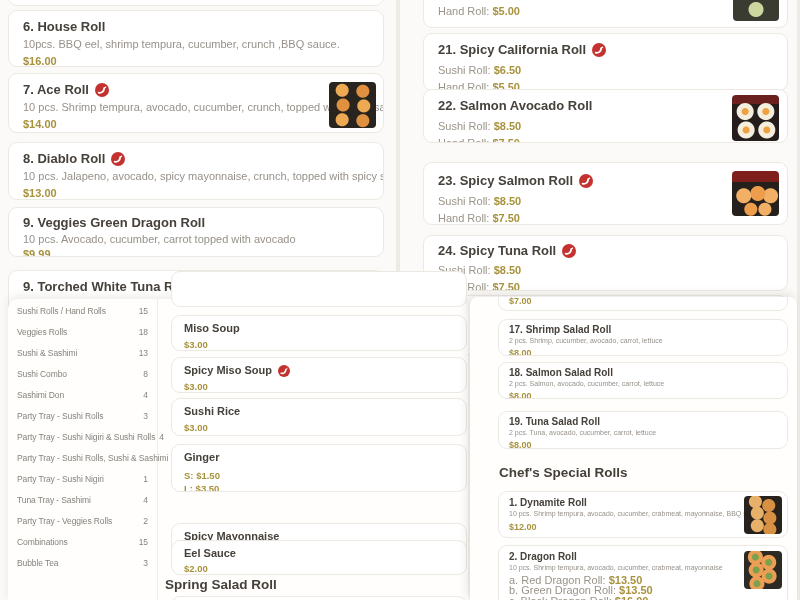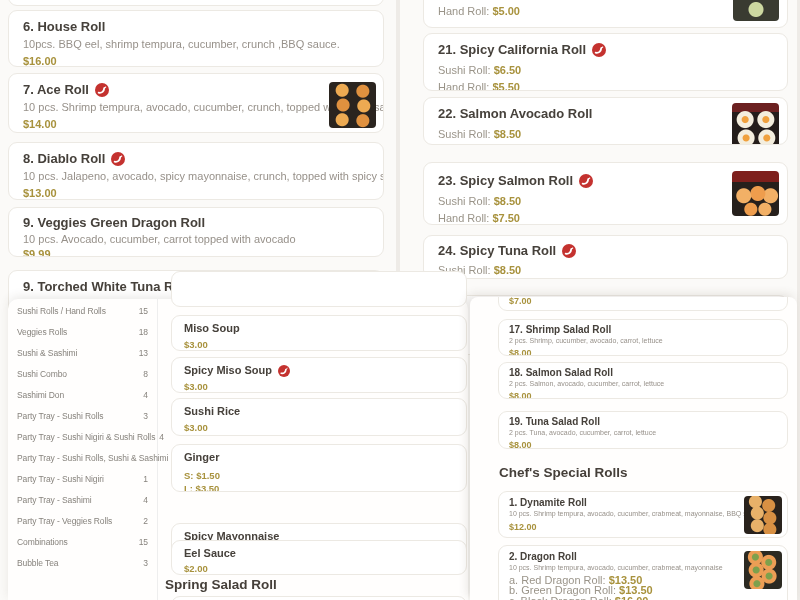--- a/index.html
+++ b/index.html
@@ -170,42 +170,42 @@
         <svg class="chili" viewBox="0 0 20 20">
             <circle cx="10" cy="10" r="10" fill="#c4322f"></circle>
             <path d="M5.2 13.8c4.6 1 7.6-1.8 8-6.4" fill="none" stroke="#fff" stroke-width="2.6" stroke-linecap="round"></path>
             <path d="M13.4 7.2l2-1.5" stroke="#fff" stroke-width="1.5" stroke-linecap="round"></path>
           </svg>
       </div>
       <div class="pline" style="margin-top:6px;"><span class="plab">Sushi Roll:</span> <span class="pval">$6.50</span></div>
       <div class="pline"><span class="plab">Hand Roll:</span> <span class="pval">$5.50</span></div>
     </div>
 
-    <div class="card" style="left:23px;top:97px;width:365px;height:48px;">
+    <div class="card" style="left:23px;top:89px;width:365px;height:54px;">
       <div class="t">22. Salmon Avocado Roll</div>
       <div class="pline" style="margin-top:6px;"><span class="plab">Sushi Roll:</span> <span class="pval">$8.50</span></div>
       <div class="pline"><span class="plab">Hand Roll:</span> <span class="pval">$7.50</span></div>
       <div class="ph ph-salmon-avocado" style="right:8px;top:5px;width:47px;height:46px;"></div>
     </div>
 
     <div class="card" style="left:23px;top:162px;width:365px;height:63px;padding-top:10px;">
       <div class="t">
           <span>23. Spicy Salmon Roll</span>
         <svg class="chili" viewBox="0 0 20 20">
             <circle cx="10" cy="10" r="10" fill="#c4322f"></circle>
             <path d="M5.2 13.8c4.6 1 7.6-1.8 8-6.4" fill="none" stroke="#fff" stroke-width="2.6" stroke-linecap="round"></path>
             <path d="M13.4 7.2l2-1.5" stroke="#fff" stroke-width="1.5" stroke-linecap="round"></path>
           </svg>
       </div>
       <div class="pline" style="margin-top:6px;"><span class="plab">Sushi Roll:</span> <span class="pval">$8.50</span></div>
       <div class="pline"><span class="plab">Hand Roll:</span> <span class="pval">$7.50</span></div>
       <div class="ph ph-spicy-salmon" style="right:8px;top:8px;width:47px;height:45px;"></div>
     </div>
 
-    <div class="card" style="left:23px;top:235px;width:365px;height:44px;padding-top:7px;">
+    <div class="card" style="left:23px;top:235px;width:365px;height:56px;padding-top:7px;">
       <div class="t">
           <span>24. Spicy Tuna Roll</span>
         <svg class="chili" viewBox="0 0 20 20">
             <circle cx="10" cy="10" r="10" fill="#c4322f"></circle>
             <path d="M5.2 13.8c4.6 1 7.6-1.8 8-6.4" fill="none" stroke="#fff" stroke-width="2.6" stroke-linecap="round"></path>
             <path d="M13.4 7.2l2-1.5" stroke="#fff" stroke-width="1.5" stroke-linecap="round"></path>
           </svg>
       </div>
       <div class="pline" style="margin-top:5px;"><span class="plab">Sushi Roll:</span> <span class="pval">$8.50</span></div>
       <div class="pline"><span class="plab">Hand Roll:</span> <span class="pval">$7.50</span></div>
@@ -246,21 +246,21 @@
         </div>
       <div class="nav-row">
           <span>Party Tray - Sushi Rolls, Sushi &amp; Sashimi</span>
           <span class="cnt">2</span>
         </div>
       <div class="nav-row">
           <span>Party Tray - Sushi Nigiri</span>
           <span class="cnt">1</span>
         </div>
       <div class="nav-row">
-          <span>Party Tray - Sashimi</span>
+          <span>Tuna Tray - Sashimi</span>
           <span class="cnt">4</span>
         </div>
       <div class="nav-row">
           <span>Party Tray - Veggies Rolls</span>
           <span class="cnt">2</span>
         </div>
       <div class="nav-row">
           <span>Combinations</span>
           <span class="cnt">15</span>
         </div>

